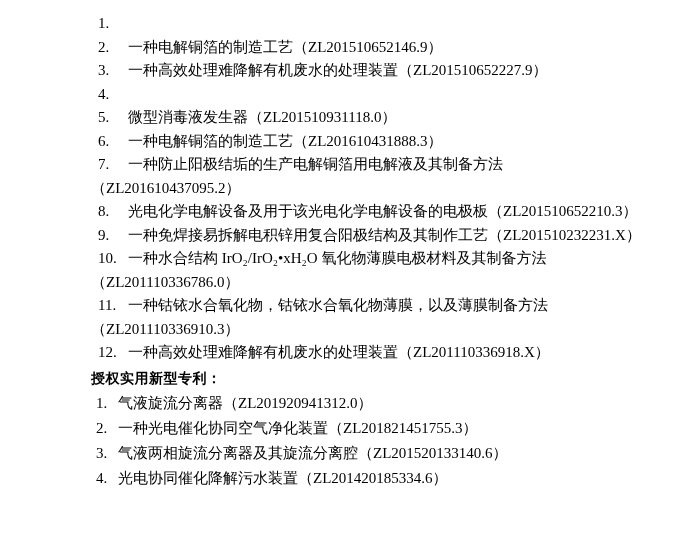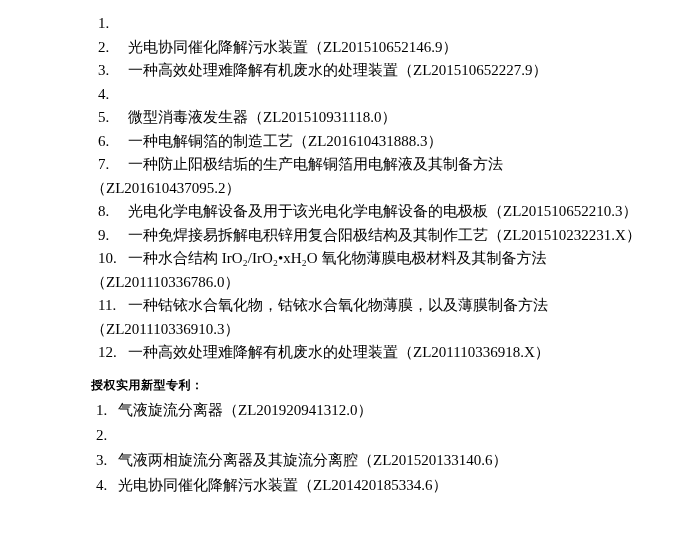--- a/index.html
+++ b/index.html
@@ -25,23 +25,22 @@
   .item { display: flex; align-items: baseline; }
   .sec-a .num {
     flex: 0 0 30px;
     margin-left: 7px;
   }
   .txt { flex: 0 1 auto; }
   .cont {  }
   .heading {
     font-family: "Liberation Sans", "DejaVu Sans", sans-serif;
     font-weight: 700;
-    font-size: 12px;
+    font-size: 14px;
     line-height: 26px;
-    margin-top: 7px;
     letter-spacing: 0.5px;
     white-space: nowrap;
   }
   .sec-b .line { line-height: 25.2px; }
   .sec-b .num {
     flex: 0 0 22px;
     margin-left: 5px;
   }
 </style>
 </head>
@@ -50,21 +49,21 @@
 <div class="page">
 
   <div class="sec-a">
 
     <div class="line item">
       <span class="num">1.</span>
     </div>
 
     <div class="line item">
       <span class="num">2.</span>
-      <span class="txt">光电协同催化降解污水装置（ZL201510652146.9）</span>
+      <span class="txt">一种电解铜箔的制造工艺（ZL201510652146.9）</span>
     </div>
 
     <div class="line item">
       <span class="num">3.</span>
       <span class="txt">一种高效处理难降解有机废水的处理装置（ZL201510652227.9）</span>
     </div>
 
     <div class="line item">
       <span class="num">4.</span>
     </div>
@@ -118,20 +117,21 @@
 
   <div class="sec-b">
 
     <div class="line item">
       <span class="num">1.</span>
       <span class="txt">气液旋流分离器（ZL201920941312.0）</span>
     </div>
 
     <div class="line item">
       <span class="num">2.</span>
+      <span class="txt">一种光电催化协同空气净化装置（ZL201821451755.3）</span>
     </div>
 
     <div class="line item">
       <span class="num">3.</span>
       <span class="txt">气液两相旋流分离器及其旋流分离腔（ZL201520133140.6）</span>
     </div>
 
     <div class="line item">
       <span class="num">4.</span>
       <span class="txt">光电协同催化降解污水装置（ZL201420185334.6）</span>

